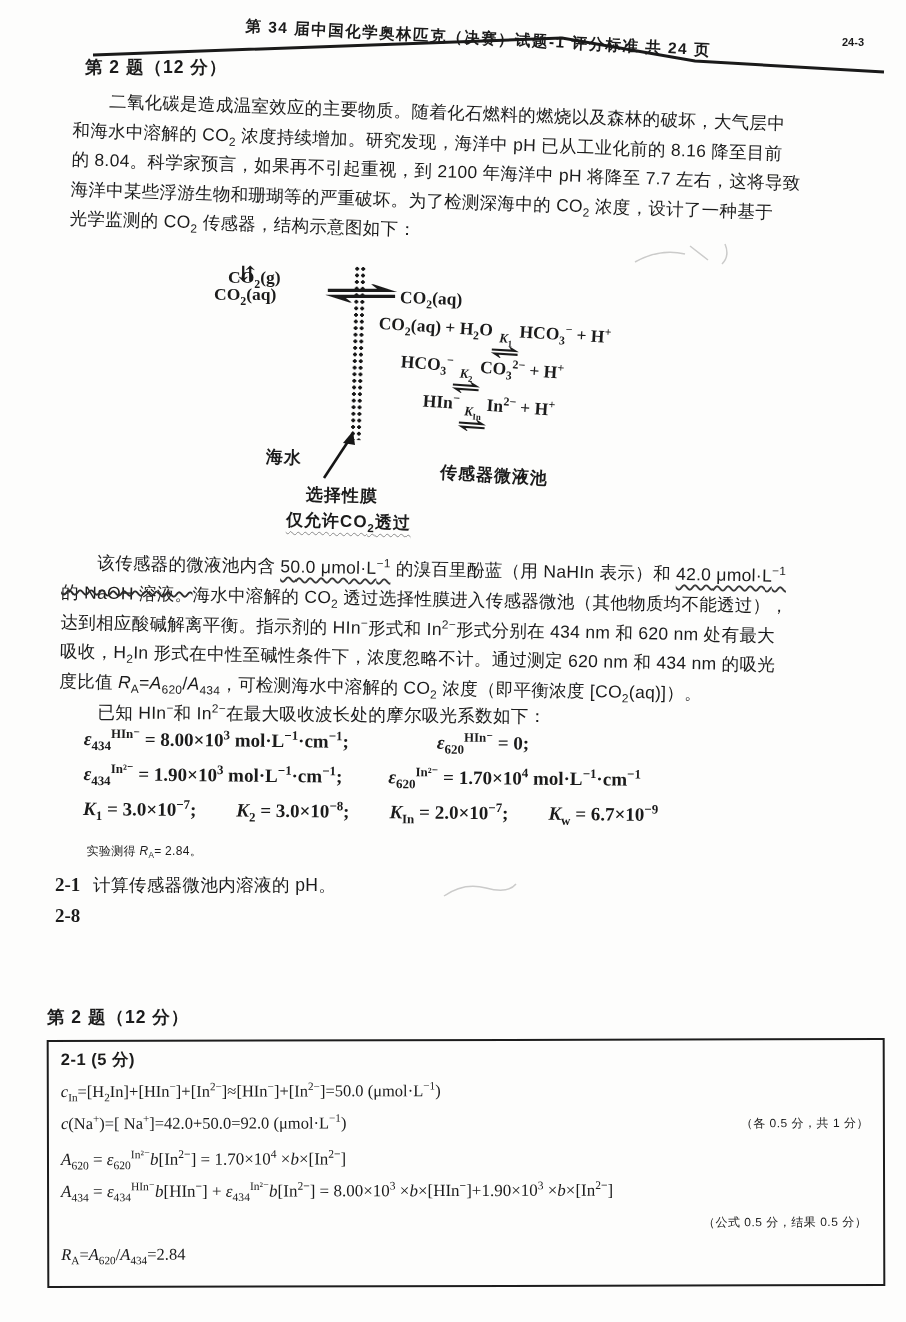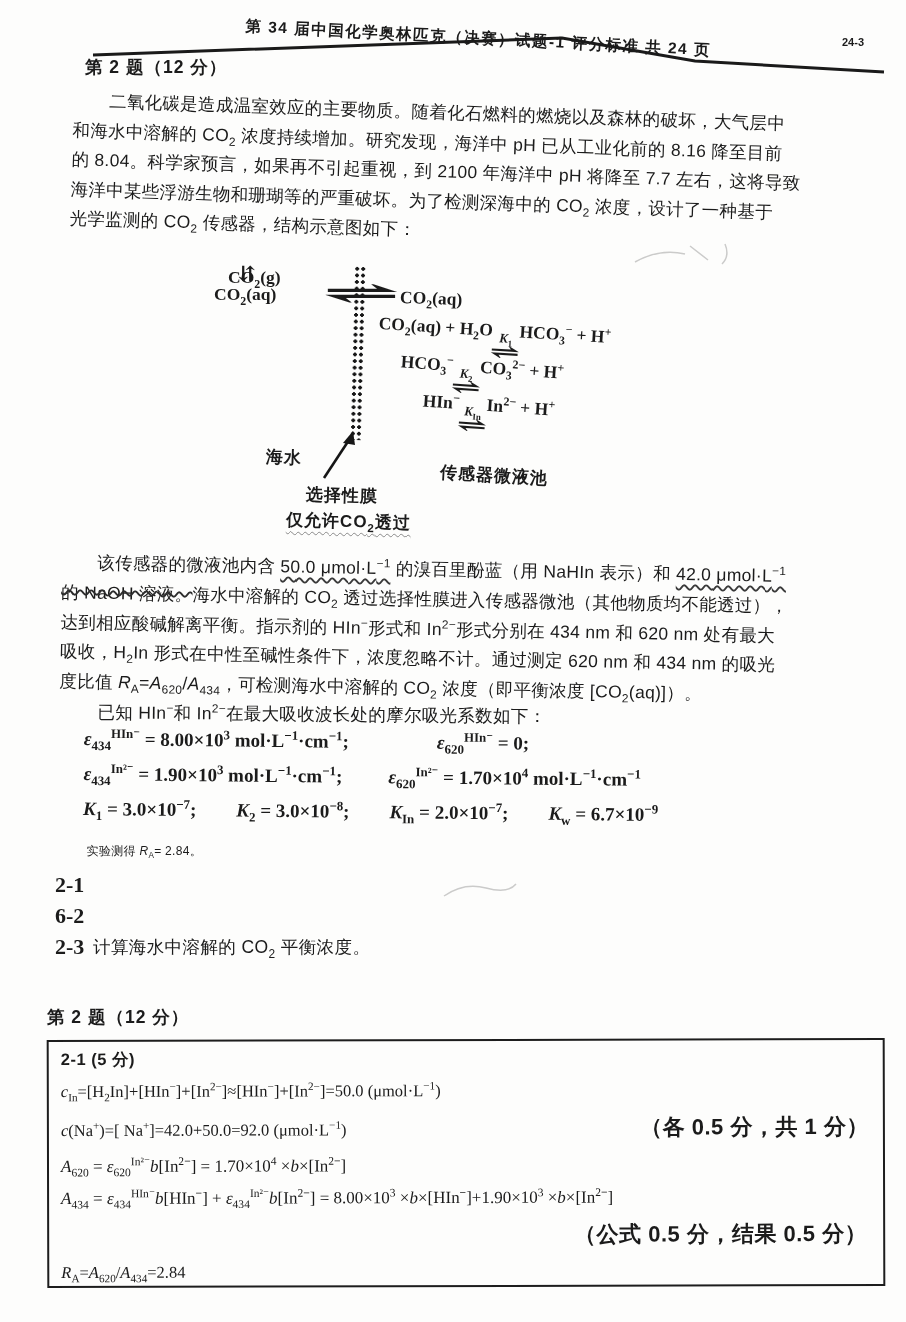--- a/index.html
+++ b/index.html
@@ -55,33 +55,33 @@
     font-family:"Liberation Serif","DejaVu Serif",serif;transform:rotate(.6deg);
     transform-origin:left top;}
   .constants .crow{display:flex;margin-bottom:13px;white-space:nowrap;}
   .g90{margin-right:88px;} .g40{margin-right:46px;} .g34{margin-right:40px;}
   .measured{left:62px;top:843px;font-size:12px;letter-spacing:.3px;}
 
   
   .questions{left:55px;top:874px;width:830px;font-size:17.5px;}
   .q-row{display:flex;margin-bottom:9px;line-height:22px;}
   .q-num{font-weight:700;font-family:"Liberation Serif","DejaVu Serif",serif;width:38px;
-    flex:none;font-size:22px;}
+    flex:none;font-size:19px;}
   .q-text{letter-spacing:.4px;}
 
   
   .ans-heading{left:47px;top:1005px;font-size:17.5px;font-weight:700;letter-spacing:1px;}
   .ans-box{left:47px;top:1039px;width:838px;height:248px;border:2.5px solid #1d1d1d;
     box-sizing:border-box;padding:7px 14px 6px 12px;transform:rotate(-.15deg);}
   .ans-part{font-weight:700;font-size:16.5px;margin-bottom:11px;letter-spacing:.5px;}
   .f{font-family:"Liberation Serif","DejaVu Serif",serif;font-size:16.5px;margin-bottom:12px;
     white-space:nowrap;}
   .f-row{display:flex;justify-content:space-between;align-items:baseline;margin-bottom:12px;}
   .f-row .f{margin-bottom:4px;}
-  .score{font-weight:700;font-size:22px;letter-spacing:.5px;white-space:nowrap;}
+  .score{font-weight:400;font-size:12px;letter-spacing:.5px;white-space:nowrap;}
   .score-line{text-align:right;margin:10px 2px 12px 0;}
   .smudge{opacity:.5;}
 </style>
 </head>
 <body>
 
 <div class="page">
 
   <svg class="abs header-rule" width="906" height="90" viewBox="0 0 906 90">
     <polyline points="93,55 562,38 695,61 884,72" fill="none" stroke="#1a1a1a" stroke-width="3"></polyline>
@@ -155,27 +155,24 @@
       <span class="g34"><i>K</i><sub>2</sub> = 3.0×10<sup>−8</sup>;</span>
       <span class="g34"><i>K</i><sub>In</sub> = 2.0×10<sup>−7</sup>;</span>
       <span><i>K</i><sub>w</sub> = 6.7×10<sup>−9</sup></span>
     </div>
   </div>
   <div class="abs measured">　　实验测得 <i>R</i><sub>A</sub>= 2.84。</div>
 
   <div class="abs questions">
     <div class="q-row">
       <span class="q-num">2-1</span>
+      <span class="q-text">计算传感器微池内溶液的 pH。</span>
     </div>
     <div class="q-row">
-      <span class="q-num">6-2</span>
-    </div>
-    <div class="q-row">
-      <span class="q-num">2-3</span>
-      <span class="q-text">计算海水中溶解的 CO<sub>2</sub> 平衡浓度。</span>
+      <span class="q-num">2-8</span>
     </div>
   </div>
 
   <div class="abs ans-heading">第 2 题（12 分）</div>
 
   <div class="abs ans-box">
     <div class="ans-part">2-1 (5 分)</div>
     <div class="f"><i>c</i><sub>In</sub>=[H<sub>2</sub>In]+[HIn<sup>−</sup>]+[In<sup>2−</sup>]≈[HIn<sup>−</sup>]+[In<sup>2−</sup>]=50.0 (μmol·L<sup>−1</sup>)</div>
     <div class="f-row">
       <span class="f"><i>c</i>(Na<sup>+</sup>)=[ Na<sup>+</sup>]=42.0+50.0=92.0 (μmol·L<sup>−1</sup>)</span>

